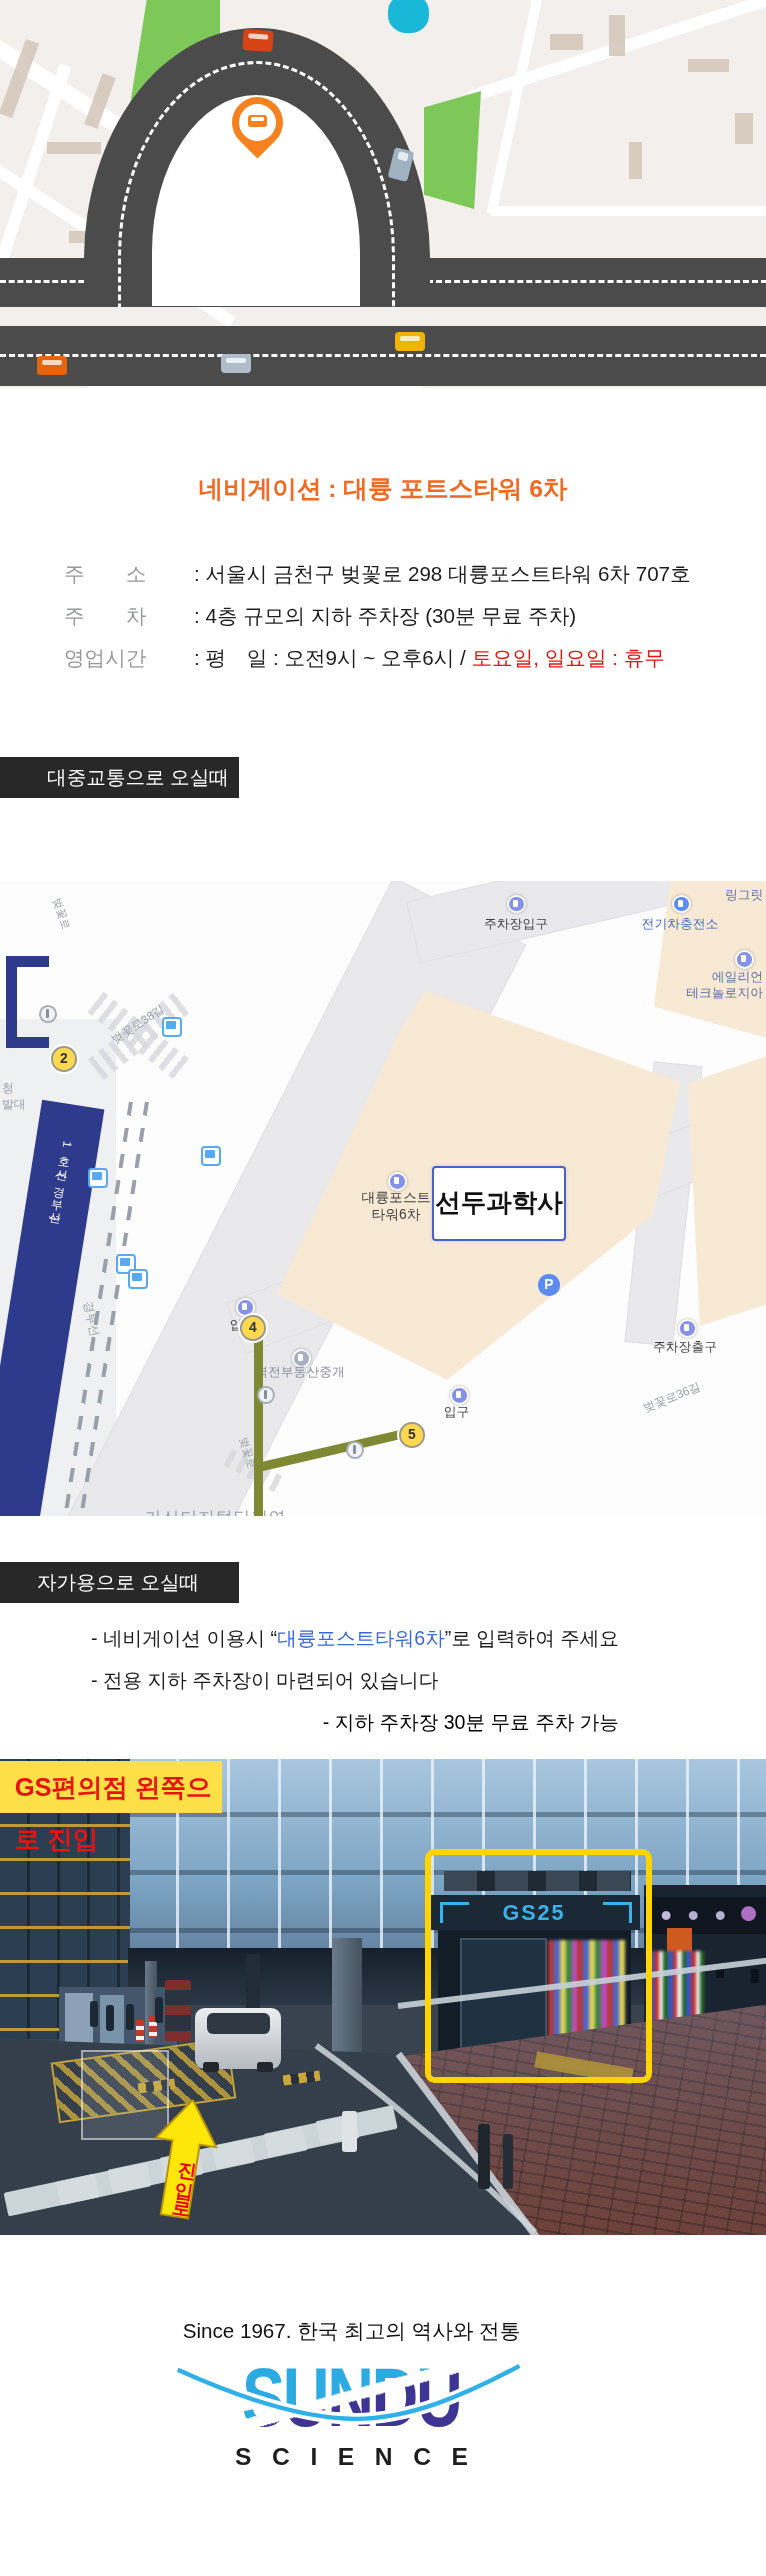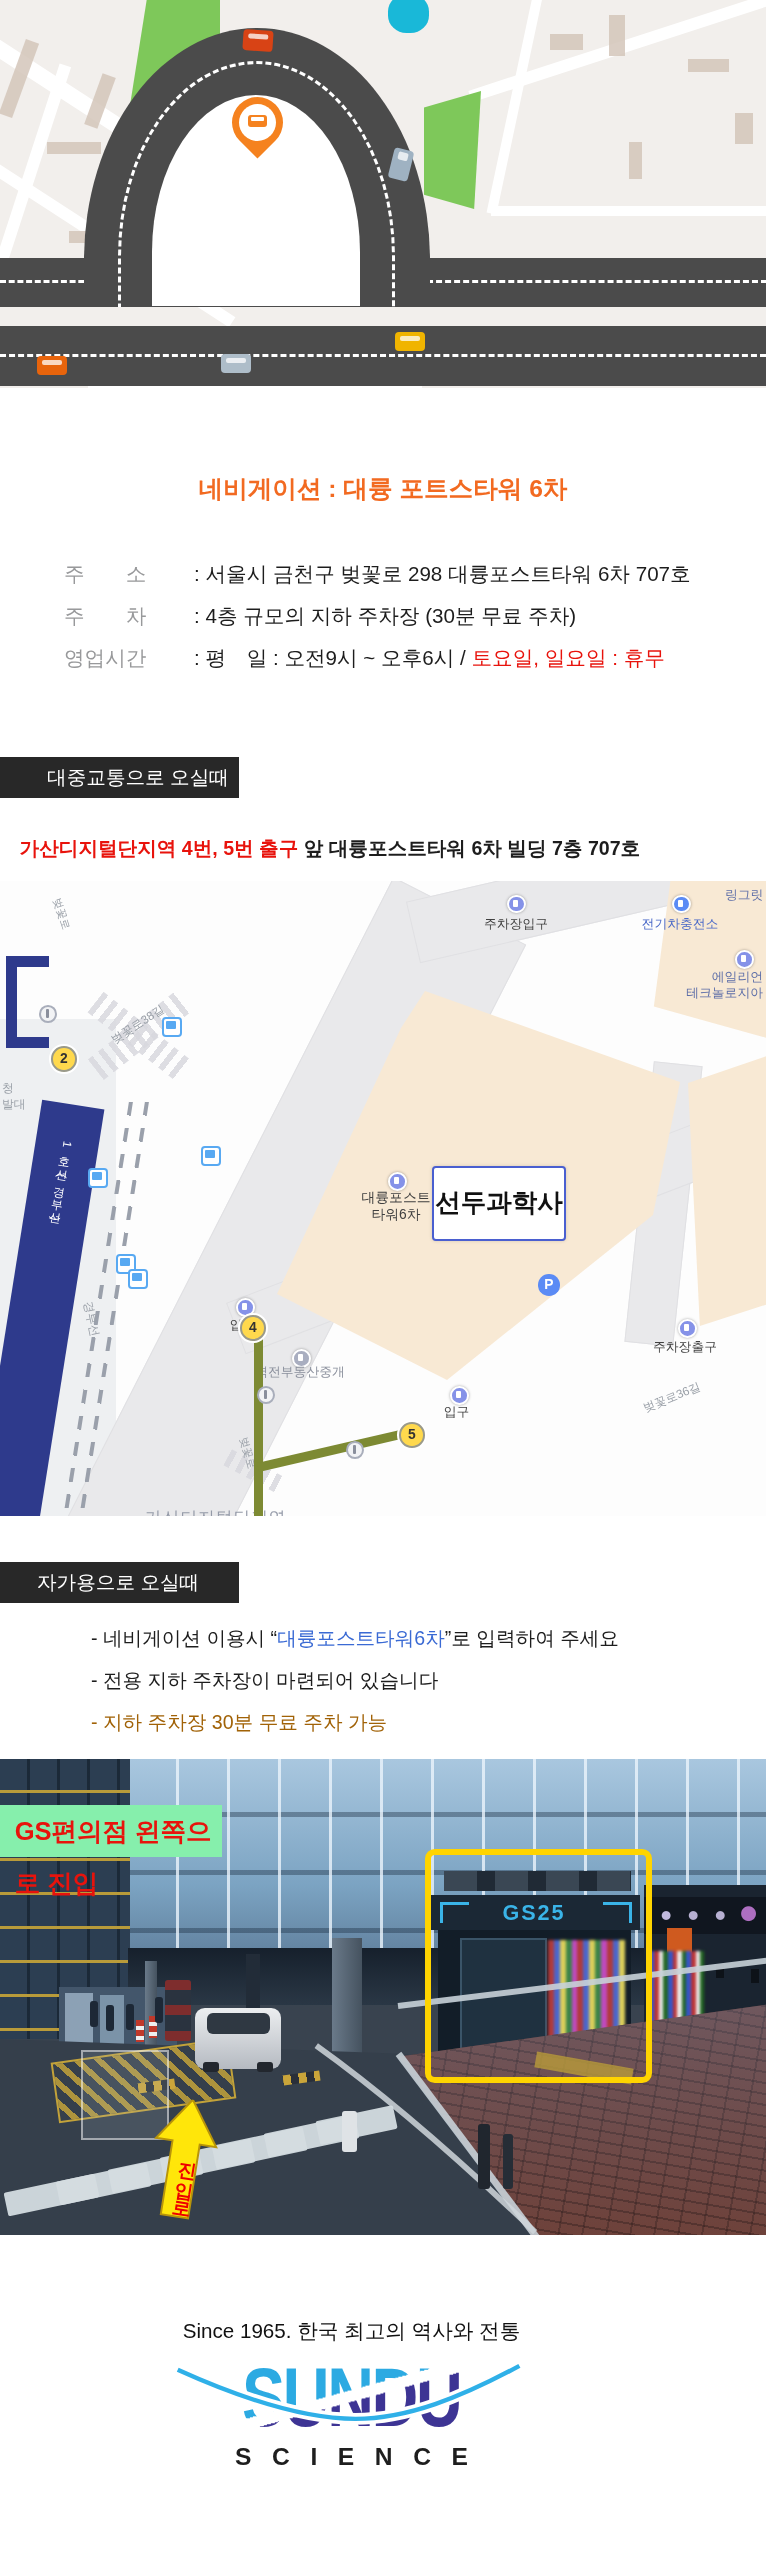--- a/index.html
+++ b/index.html
@@ -70,21 +70,21 @@
   .company-box{position:absolute;left:432px;top:285px;width:130px;height:71px;background:#fff;
                border:2.9px solid #4a5fd0;border-radius:3.9px;text-align:center;line-height:69px;
                font-size:25.5px;font-weight:600;color:#111;box-shadow:0 0 3.9px rgba(0,0,0,.15);}
   .navy{position:absolute;background:#2e3a8c;}
   .rail{position:absolute;width:3.9px;background:repeating-linear-gradient(180deg,#9aa0ab 0 13.8px,transparent 13.8px 26.5px);}
 
   
   .bullets{position:absolute;left:91px;top:1617px;font-size:19.6px;color:#1d1d1d;}
   .bullets .line{height:42px;line-height:42px;}
   .bullets .blue{color:#3a6ad4;}
-  .bullets .red{color:#a16207;}
+  .bullets .red{color:#000000;text-align:right;}
 
   
   .photo{position:absolute;left:0;top:1759px;width:766px;height:476px;background:#39434f;overflow:hidden;}
   .glass{position:absolute;left:128px;top:0;width:639px;height:231px;
          background:linear-gradient(180deg,#a9c7df 0%,#7ba3c2 55%,#55718e 100%);}
   .glass::after{content:"";position:absolute;inset:0;
          background:repeating-linear-gradient(90deg,transparent 0 48px,rgba(235,244,252,.8) 48px 51px),
                     repeating-linear-gradient(180deg,transparent 0 53px,rgba(28,46,66,.4) 53px 58px);}
   .bldg-left{position:absolute;left:0;top:0;width:130px;height:280px;background:#2c3e52;}
   .bldg-left::after{content:"";position:absolute;inset:0;
@@ -127,22 +127,22 @@
   .car .win{position:absolute;left:11.8px;top:4.9px;width:63px;height:21.6px;background:#2f3842;border-radius:5.9px;}
   .car .wh1,.car .wh2{position:absolute;bottom:-2.9px;width:15.7px;height:9.8px;background:#22272e;border-radius:2.9px;}
   .car .wh1{left:7.9px;} .car .wh2{right:7.9px;}
   .bump{position:absolute;width:37px;height:9.8px;transform:rotate(-8deg);
         background:repeating-linear-gradient(90deg,#caa53a 0 7.9px,#2a2f38 7.9px 15.7px);}
   .person{position:absolute;width:7.9px;height:25.5px;background:#1d2836;border-radius:2.9px;}
   .shelter{position:absolute;left:81px;top:291px;width:84px;height:86px;border:2px solid rgba(255,255,255,.5);
            background:rgba(180,200,215,.15);}
   .bollard{position:absolute;border-radius:2.9px;}
   .ybox{position:absolute;left:425px;top:90px;width:215px;height:222px;border:6.9px solid #ffd400;border-radius:9.8px;}
-  .gs-label{position:absolute;left:0;top:1761px;width:222px;height:52px;background:#86efac;z-index:30;
-            font-size:25.5px;font-weight:bold;color:#e8130c;line-height:52px;padding-left:14.7px;box-sizing:border-box;margin-top:44px;}
+  .gs-label{position:absolute;left:0;top:1761px;width:222px;height:52px;background:#fde047;z-index:30;
+            font-size:25.5px;font-weight:bold;color:#e8130c;line-height:52px;padding-left:14.7px;box-sizing:border-box;}
   .arrow-label{position:absolute;left:173px;top:389px;writing-mode:vertical-rl;color:#e00;
                font-size:18.7px;font-weight:bold;transform:rotate(9deg);letter-spacing:2px;}
 
   
   .footer{position:absolute;left:0;top:2317px;width:703px;text-align:center;}
   .since{font-size:20.6px;color:#111;}
   .sundu-wrap{position:absolute;left:0;top:39px;width:703px;text-align:center;}
   .sundu{display:inline-block;font-size:79px;font-weight:800;letter-spacing:-2.9px;line-height:83px;
          transform:scaleX(.82) scaleY(1.05);
          background:linear-gradient(168deg,#2caae2 0 45%,#ffffff 45% 53%,#3d3494 53% 100%);
@@ -211,23 +211,20 @@
   </div>
 
   <div class="nav-title">네비게이션 : 대륭 포트스타워 6차</div>
   <div class="info">
     <div class="row"><span class="lbl">주　　소</span><span class="val">: 서울시 금천구 벚꽃로 298 대륭포스트타워 6차 707호</span></div>
     <div class="row"><span class="lbl">주　　차</span><span class="val">: 4층 규모의 지하 주차장 (30분 무료 주차)</span></div>
     <div class="row"><span class="lbl">영업시간</span><span class="val">: 평　일 : 오전9시 ~ 오후6시 / </span><span class="val-red">토요일, 일요일 : 휴무</span></div>
   </div>
 
   <div class="band" style="top:757px;text-align:center;">대중교통으로 오실때</div>
-  <div class="transit-line">
-    <span class="hl">가산디지털단지역 4번, 5번 출구</span><span class="rest"> 앞 대륭포스트타워 6차 빌딩 7층 707호</span>
-  </div>
 
   <div class="map">
     <div class="abs" style="left:0;top:138px;width:116px;height:497px;background:#eef0f2;"></div>
     <div class="mroad" style="left:211px;top:-11.8px;width:147px;height:766px;transform:rotate(27deg);"></div>
     <div class="mroad" style="left:413px;top:19.6px;width:393px;height:61px;transform:rotate(-13deg);transform-origin:left center;"></div>
     <div class="mroad" style="left:639px;top:182px;width:47px;height:280px;transform:rotate(6deg);"></div>
     <div class="mroad" style="left:226px;top:422px;width:629px;height:53px;transform:rotate(-21deg);transform-origin:left top;"></div>
     <div class="mbldg" style="left:0;top:0;width:766px;height:635px;clip-path:polygon(425px 110px,680px 201px,653px 334px,447px 499px,277px 413px,401px 147px);"></div>
     <div class="mbldg" style="left:629px;top:0;width:138px;height:157px;clip-path:polygon(30% 0,100% 0,100% 100%,18% 80%);"></div>
     <div class="mbldg" style="left:688px;top:175px;width:79px;height:270px;clip-path:polygon(0 10%,100% 0,100% 92%,15% 100%);"></div>
@@ -373,21 +370,21 @@
     <div class="bollard" style="left:478px;top:365px;width:11.8px;height:65px;background:#20262e;"></div>
     <div class="bollard" style="left:503px;top:375px;width:9.8px;height:55px;background:#262d36;"></div>
     <div class="ybox"></div>
     <svg class="abs" style="left:151px;top:340px;width:65px;height:120px;transform:rotate(9deg);" viewBox="0 0 66 122">
       <polygon points="33,0 64,44 47,44 47,120 19,120 19,44 2,44" fill="#ffe60a" stroke="#b8940a" stroke-width="2"></polygon>
     </svg>
     <div class="arrow-label">진입로</div>
   </div>
 
   <div class="footer">
-    <div class="since">Since 1965. 한국 최고의 역사와 전통</div>
+    <div class="since">Since 1967. 한국 최고의 역사와 전통</div>
     <div class="sundu-wrap">
       <span class="sundu">SUNDU</span>
     </div>
     <svg class="abs" style="left:0;top:39px;width:703px;height:108px;" viewBox="0 0 716 110">
       <path d="M 181 14 C 265 52 320 64 362 64 C 415 64 470 42 529 10" stroke="#ffffff" stroke-width="12" fill="none"></path>
       <path d="M 181 14 C 265 52 320 64 362 64 C 415 64 470 42 529 10" stroke="#2fb0e8" stroke-width="4.5" fill="none"></path>
     </svg>
     <div class="science">SCIENCE</div>
   </div>
 

